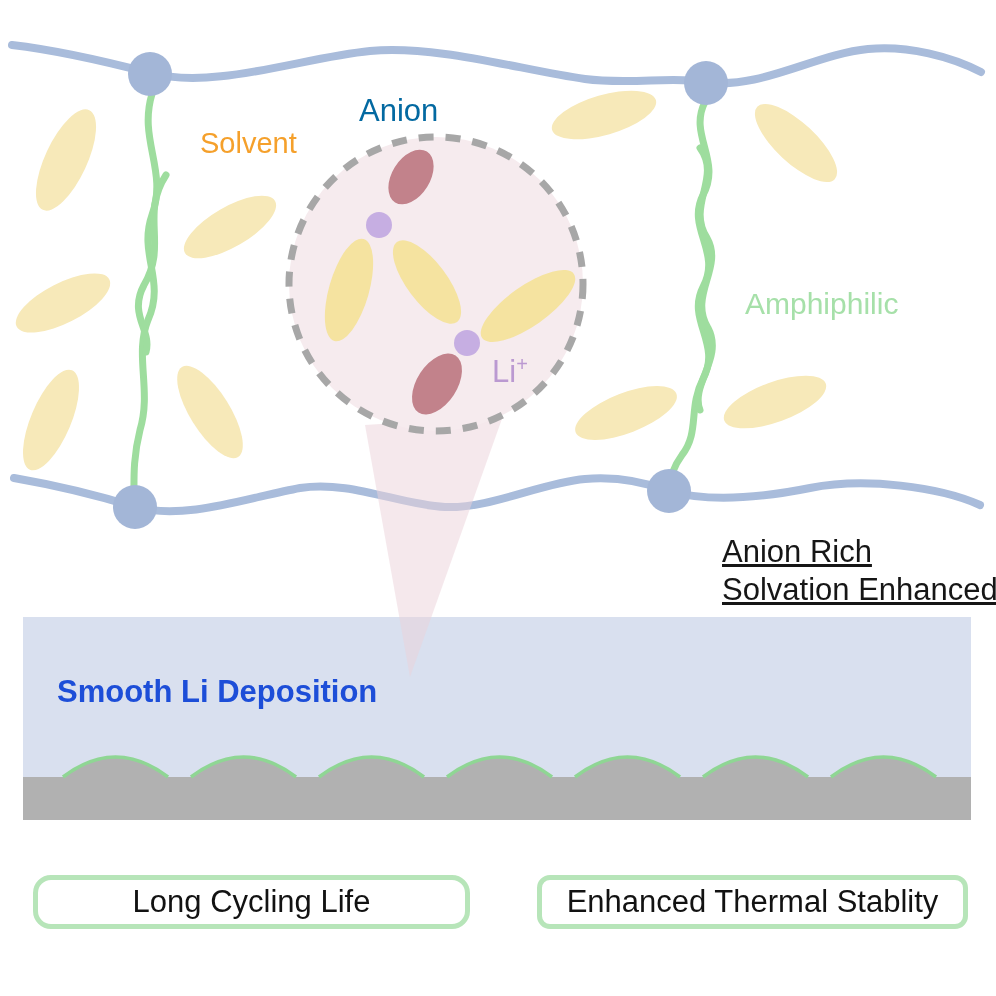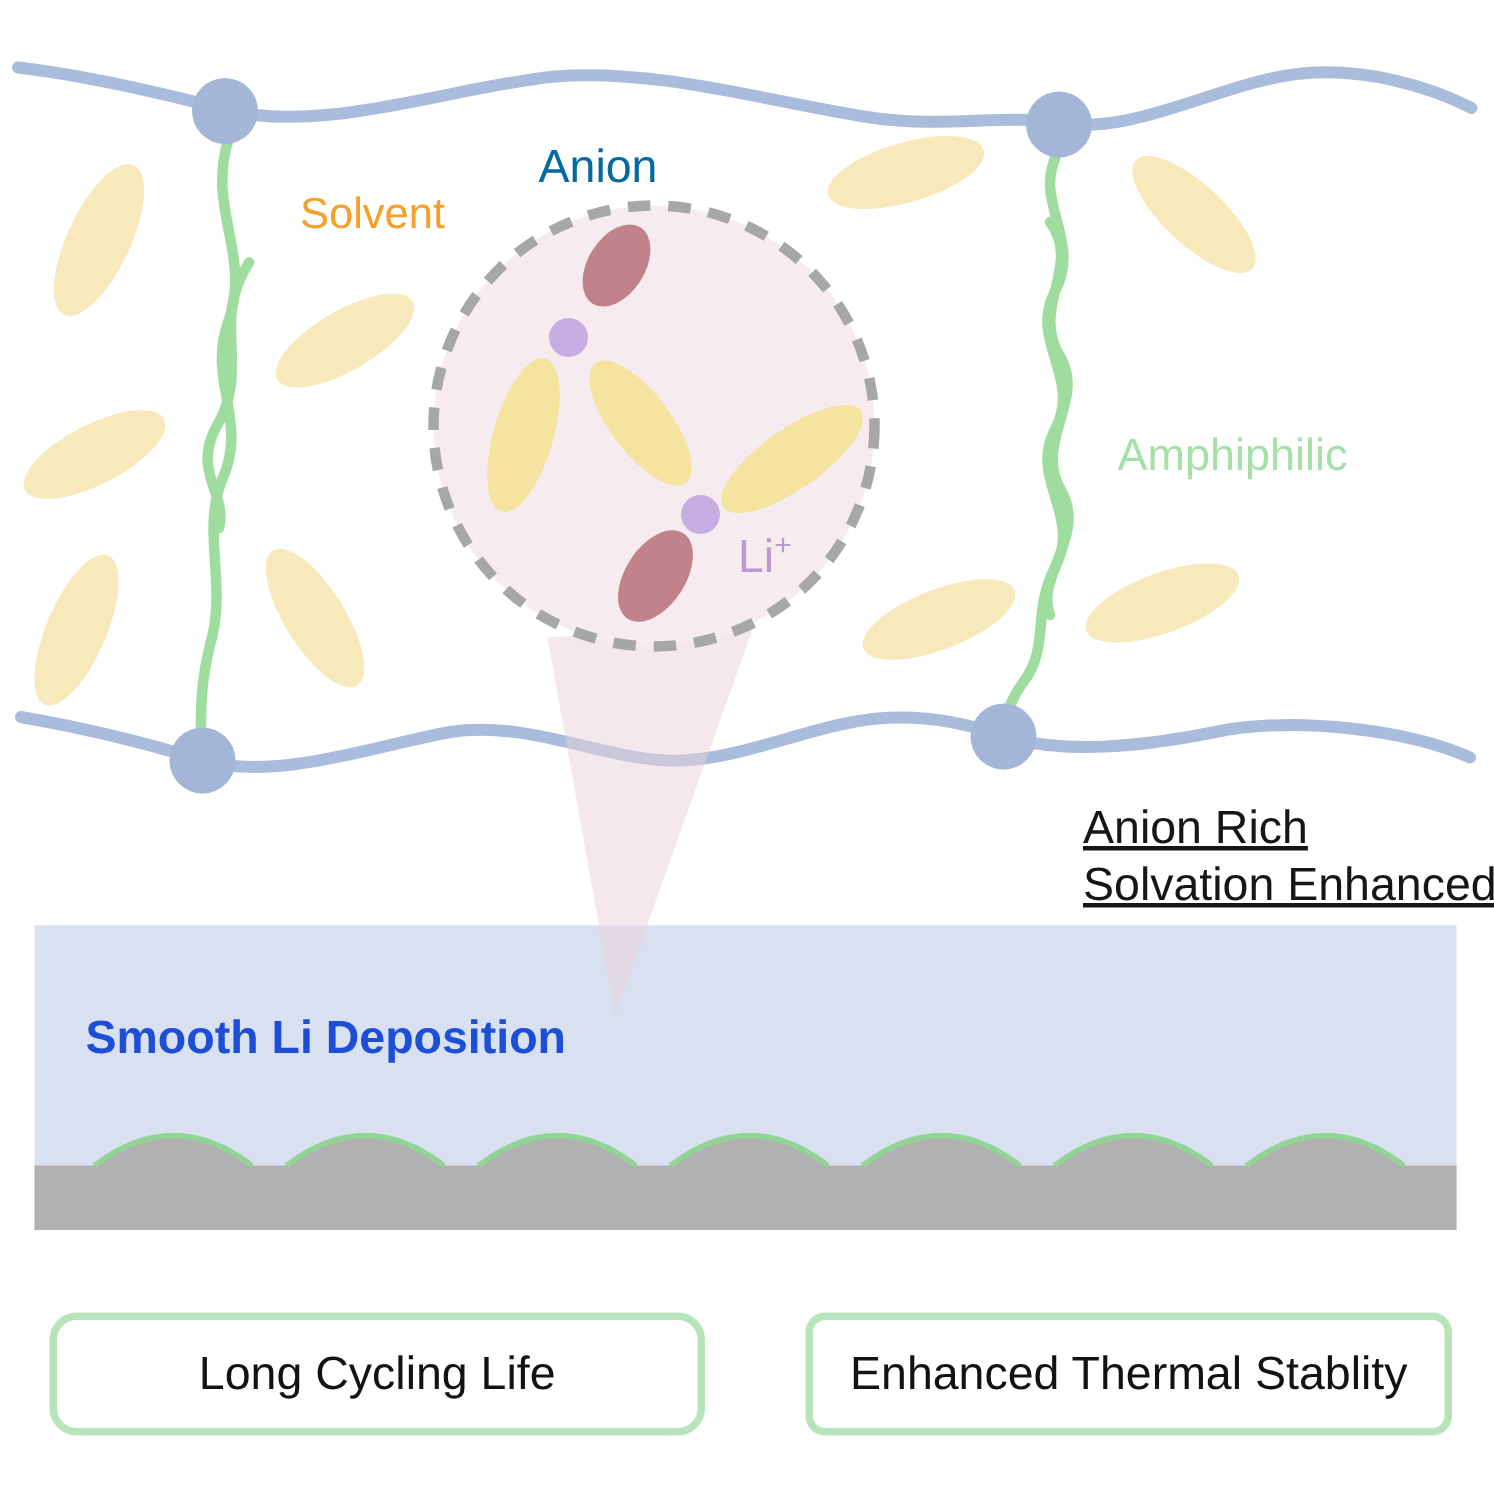--- a/index.html
+++ b/index.html
@@ -10,21 +10,21 @@
   .diagram-svg{position:absolute;left:0;top:0;width:996px;height:996px;}
   .lbl{position:absolute;white-space:nowrap;line-height:1.18;}
   .lbl-solvent{left:200px;top:126px;font-size:29px;color:#f5a02b;}
   .lbl-anion{left:359px;top:93px;font-size:31px;color:#0369a1;}
   .lbl-amphiphilic{left:745px;top:248px;font-size:30px;line-height:37px;color:#a6e0a9;margin-top:37px;}
   .lbl-li{left:492px;top:353px;font-size:31px;color:#bb99d1;}
   .lbl-li sup{font-size:20px;}
   .lbl-caption{left:722px;top:533px;font-size:31px;line-height:38px;color:#161616;text-decoration:underline;}
   .lbl-deposition{left:57px;top:674px;font-size:31px;color:#1d4ed8;font-weight:bold;}
   .benefit-box{
-    position:absolute;top:875px;height:82px;box-sizing:border-box;
+    position:absolute;top:875px;height:54px;box-sizing:border-box;
     border:5px solid #b7e5b9;border-radius:18px;background:#ffffff;
     display:flex;align-items:center;justify-content:center;
     font-size:31px;color:#121212;
   }
   .benefit-box-1{left:33px;width:437px;}
   .benefit-box-2{left:537px;width:431px;border-radius:13px;}
 </style>
 </head>
 <body>
 

